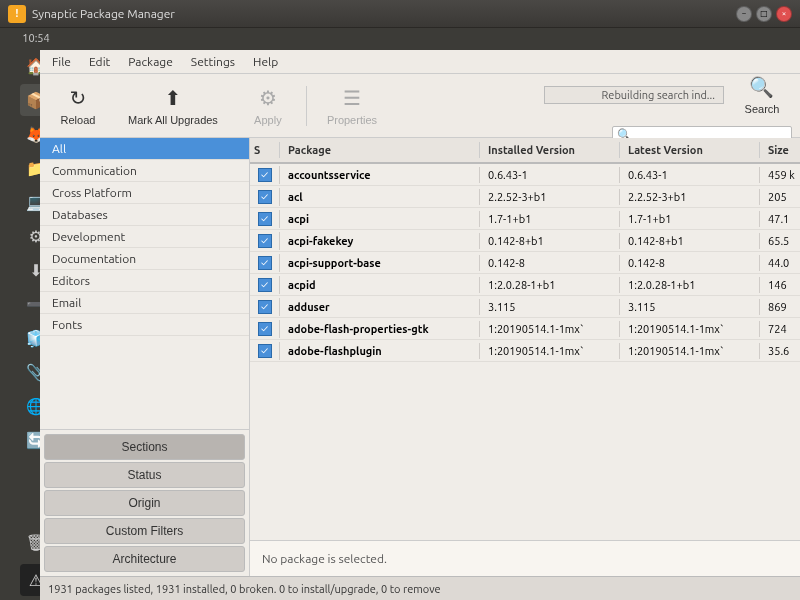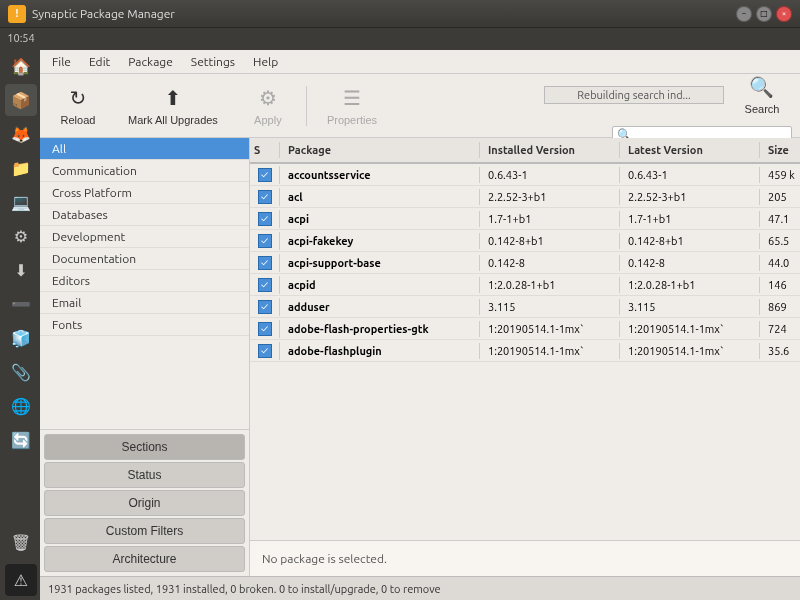--- a/index.html
+++ b/index.html
@@ -59,21 +59,21 @@
       justify-content: center;
       font-size: 8px;
     }
     .win-minimize { background: #888; }
     .win-maximize { background: #888; }
     .win-close { background: #e05050; color: #fff; }
 
     
     #left-panel {
       position: absolute;
-      left: 1px;
+      left: 16px;
       top: 28px;
       width: 40px;
       height: 572px;
       background: #3c3b37;
       display: flex;
       flex-direction: column;
       align-items: center;
       padding-top: 4px;
       gap: 2px;
     }
@@ -171,21 +171,21 @@
       align-items: center;
       gap: 8px;
     }
     #search-status {
       font-size: 11px;
       color: #555;
       background: #e8e4df;
       border: 1px solid #bbb;
       padding: 2px 8px;
       width: 180px;
-      text-align: center;
+      text-align: right;
     }
     #search-input-wrap {
       display: flex;
       align-items: center;
       background: #fff;
       border: 1px solid #bbb;
       border-radius: 2px;
       padding: 1px 4px;
       width: 180px;
     }

